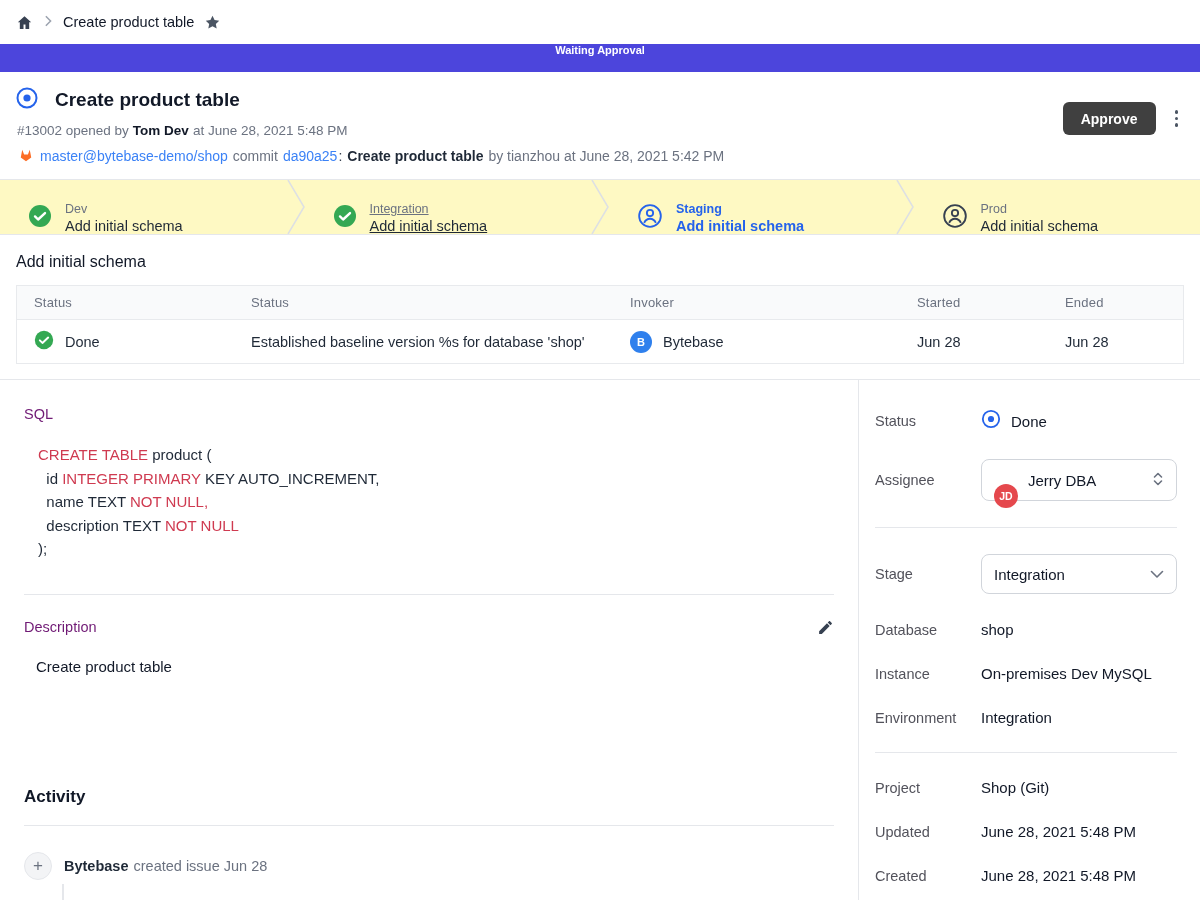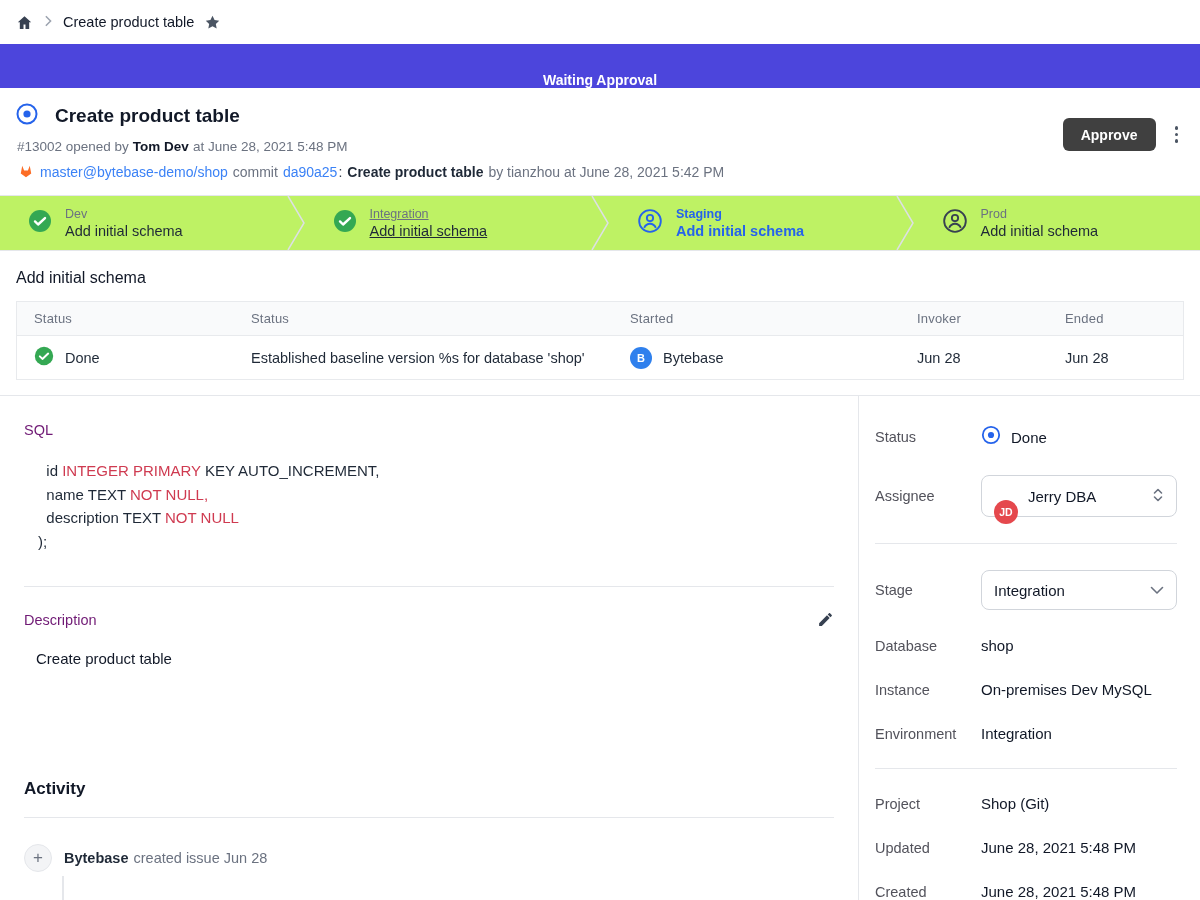--- a/index.html
+++ b/index.html
@@ -5,39 +5,39 @@
   * { margin:0; padding:0; box-sizing:border-box; }
   body { font-family:"Liberation Sans", sans-serif; background:#fff; }
   .page { width:1200px; height:900px; background:#fff; overflow:hidden; position:relative; color:#1f2937; }
 
   
   .topbar { height:44px; display:flex; align-items:center; padding:0 16px; gap:10px; background:#fff; }
   .topbar .crumb-title { font-size:14.5px; font-weight:500; color:#111827; }
   .icon-btn { display:inline-flex; align-items:center; justify-content:center; background:none; border:none; cursor:pointer; padding:0; }
 
   
-  .banner { height:44px; background:#4c45dc; color:#fff; display:flex; align-items:flex-end; justify-content:center; font-size:14px; font-weight:600; }
+  .banner { height:28px; background:#4c45dc; color:#fff; display:flex; align-items:flex-start; justify-content:center; font-size:11px; font-weight:600; }
 
   
   .header { padding:15px 16px 13px; position:relative; background:#fff; }
   .title-row { display:flex; align-items:center; gap:17px; }
   .title-row h1 { font-size:19px; font-weight:700; color:#111827; }
   .issue-meta { margin:10px 0 0 1px; font-size:13.5px; color:#6b7280; display:flex; gap:4px; align-items:baseline; }
   .issue-meta .author { color:#111827; font-weight:600; }
   .git-row { margin:8px 0 0 1px; display:flex; align-items:center; gap:5px; font-size:14px; color:#6b7280; }
   .git-row a { color:#3b82f6; text-decoration:none; }
   .git-row .colon { color:#374151; margin-left:-4px; }
   .git-row .commit-msg { color:#1f2937; font-weight:600; }
   .header-actions { position:absolute; right:16px; top:30px; display:flex; align-items:center; gap:13px; }
   .approve-btn { background:#404040; color:#fff; border:none; border-radius:6px; height:33px; padding:0 18px; font-size:14px; font-weight:600; font-family:inherit; cursor:pointer; }
   .kebab { display:flex; flex-direction:column; gap:3px; padding:4px 6px; }
   .kebab i { width:3.5px; height:3.5px; border-radius:50%; background:#4b5563; }
 
   
-  .stage-bar { height:56px; border-top:1px solid #e5e7eb; border-bottom:1px solid #e5e7eb; display:flex; align-items:center; background:#bef264; }
+  .stage-bar { height:56px; border-top:1px solid #e5e7eb; border-bottom:1px solid #e5e7eb; display:flex; align-items:flex-end; background:#fef9c3; }
   .stage { flex:1; display:flex; align-items:center; gap:13px; padding-left:28px; cursor:pointer; }
   .stage-sep { flex:0 0 auto; display:flex; align-items:center; }
   .stage .env { font-size:12.5px; color:#6b7280; margin-bottom:2px; }
   .stage .task { font-size:14.5px; color:#1f2937; }
   .stage.underlined .env, .stage.underlined .task { text-decoration:underline; }
   .stage.active .env, .stage.active .task { color:#2563eb; font-weight:700; }
 
   
   .task-section { padding:14px 16px 0; }
   .task-section h2 { font-size:16px; font-weight:500; color:#111827; margin:4px 0 14px; }
@@ -216,22 +216,22 @@
         </div>
     </div>
   </div>
 
   <div class="task-section">
     <h2>Add initial schema</h2>
     <div class="task-table">
       <div class="tt-row tt-head">
         <div>Status</div>
         <div>Status</div>
+        <div>Invoker</div>
         <div>Started</div>
-        <div>Invoker</div>
         <div>Ended</div>
       </div>
       <div class="tt-row tt-body">
         <div class="cell-flex">
           <span>
             <svg width="20" height="20" viewBox="0 0 24 24">
                 <circle cx="12" cy="12" r="11" fill="#34a853"></circle>
                 <path d="M7 12.4l3.1 3.1L17 9.1" fill="none" stroke="#fff" stroke-width="2.4" stroke-linecap="round" stroke-linejoin="round"></path>
               </svg>
           </span>
@@ -245,21 +245,21 @@
         <div>Jun 28</div>
         <div>Jun 28</div>
       </div>
     </div>
   </div>
 
   <div class="main">
 
     <div class="left-col">
       <div class="section-label">SQL</div>
-      <div class="sql-code"><div><span>  id </span><span class="kw">INTEGER PRIMARY</span><span> KEY AUTO_INCREMENT,</span></div><div><span>  name TEXT </span><span class="kw">NOT NULL,</span></div><div><span>  description TEXT </span><span class="kw">NOT NULL</span></div><div><span>);</span></div></div>
+      <div class="sql-code"><div><span class="kw">CREATE TABLE</span><span> product (</span></div><div><span>  id </span><span class="kw">INTEGER PRIMARY</span><span> KEY AUTO_INCREMENT,</span></div><div><span>  name TEXT </span><span class="kw">NOT NULL,</span></div><div><span>  description TEXT </span><span class="kw">NOT NULL</span></div><div><span>);</span></div></div>
 
       <hr class="left-divider">
 
       <div class="desc-head">
         <span class="section-label">Description</span>
         <button class="icon-btn">
           <svg width="17" height="17" viewBox="0 0 24 24" fill="#374151">
               <path d="M3 17.2V21h3.8L17.9 9.9 14.1 6.1 3 17.2zM20.8 7c.4-.4.4-1 0-1.4l-2.4-2.4c-.4-.4-1-.4-1.4 0l-1.9 1.9 3.8 3.8L20.8 7z"></path>
             </svg>
         </button>

